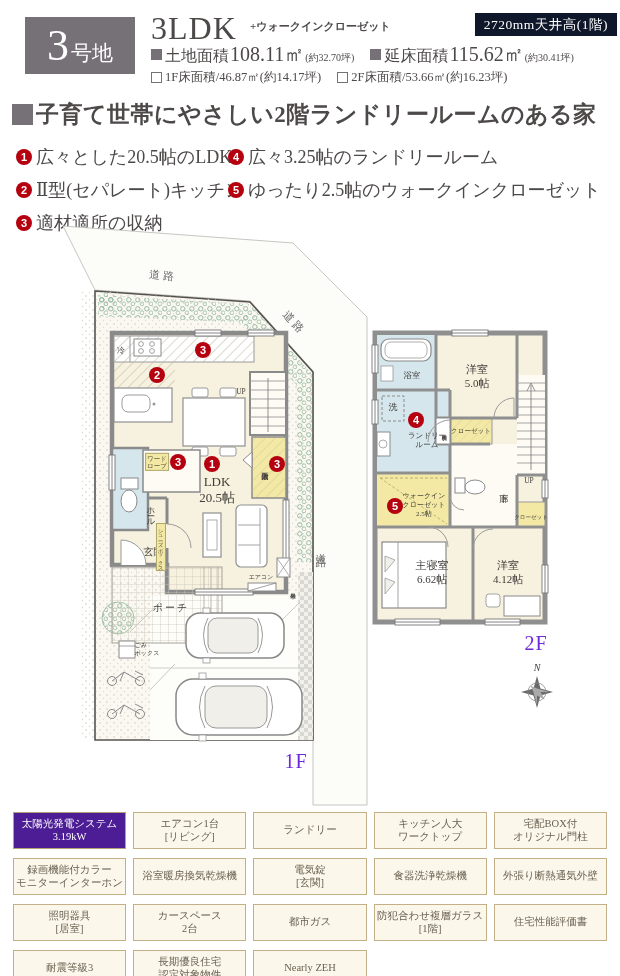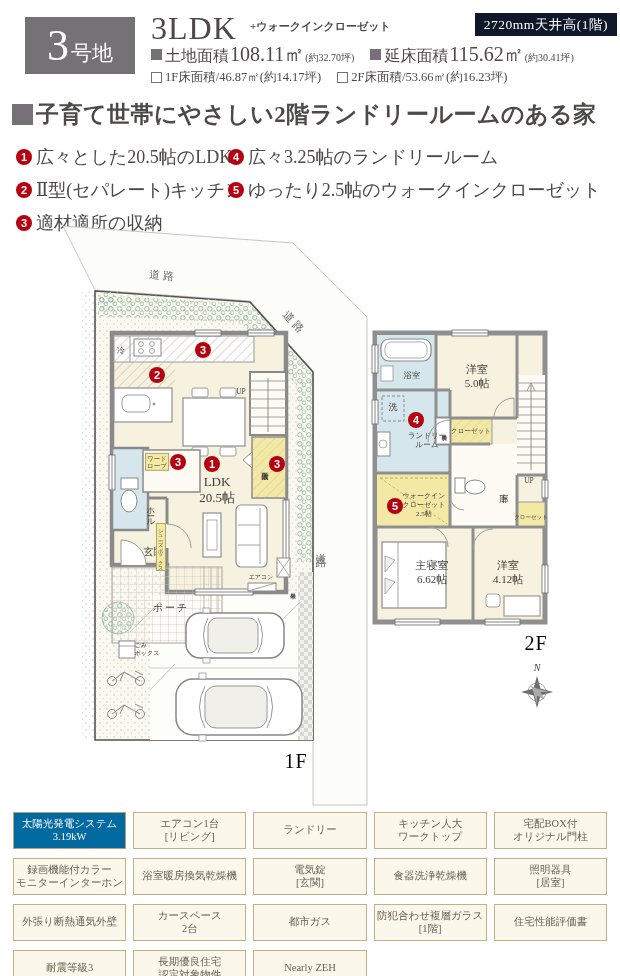--- a/index.html
+++ b/index.html
@@ -40,28 +40,28 @@
   
   .plan-svg{position:absolute;left:0;top:0;}
   .plbl{position:absolute;transform:translate(-50%,-50%);color:#3f3c3a;white-space:pre-line;
         text-align:center;line-height:1.25;}
   .vert{writing-mode:vertical-rl;letter-spacing:2px;}
   .road{font-size:11px;color:#6a6a6a;letter-spacing:3px;}
   .chip{background:#f3e9a4;border:0.5px solid #b0a76b;color:#554f35;line-height:1.1;padding:1px 1px;}
   .pmark{position:absolute;width:16px;height:16px;border-radius:50%;background:#b5000f;color:#fff;
          font-size:11px;font-weight:bold;display:flex;align-items:center;justify-content:center;
          transform:translate(-50%,-50%);font-family:"Liberation Sans",sans-serif;z-index:5;}
-  .floor-tag{font-size:20px;color:#000000;letter-spacing:1px;}
+  .floor-tag{font-size:20px;color:#6d28d9;letter-spacing:1px;}
   
   .equip{position:absolute;left:13px;top:812px;width:594px;display:grid;
          grid-template-columns:repeat(5,1fr);gap:9px 7px;}
   .ebox{height:33px;background:#fbf7ea;border:1px solid #c3b086;display:flex;align-items:center;
         justify-content:center;text-align:center;font-size:10.5px;line-height:1.2;color:#6a6252;
         white-space:pre-line;padding:1px;}
-  .ebox.hl{background:#0369a1;color:#fff;border-color:#b3a276;}
+  .ebox.hl{background:#4c1d95;color:#fff;border-color:#b3a276;}
 </style>
 </head>
 <body>
 
 <div class="page">
 
   <div class="lot-badge">
     <span class="lot-num">3</span>
     <span class="lot-suffix">号地</span>
   </div>
@@ -468,23 +468,23 @@
     <div class="ebox">キッチン人大
 ワークトップ</div>
     <div class="ebox">宅配BOX付
 オリジナル門柱</div>
     <div class="ebox">録画機能付カラー
 モニターインターホン</div>
     <div class="ebox">浴室暖房換気乾燥機</div>
     <div class="ebox">電気錠
 [玄関]</div>
     <div class="ebox">食器洗浄乾燥機</div>
+    <div class="ebox">外張り断熱通気外壁</div>
     <div class="ebox">照明器具
 [居室]</div>
-    <div class="ebox">外張り断熱通気外壁</div>
     <div class="ebox">カースペース
 2台</div>
     <div class="ebox">都市ガス</div>
     <div class="ebox">防犯合わせ複層ガラス
 [1階]</div>
     <div class="ebox">住宅性能評価書</div>
     <div class="ebox">耐震等級3</div>
     <div class="ebox">長期優良住宅
 認定対象物件</div>
     <div class="ebox">Nearly ZEH</div>

